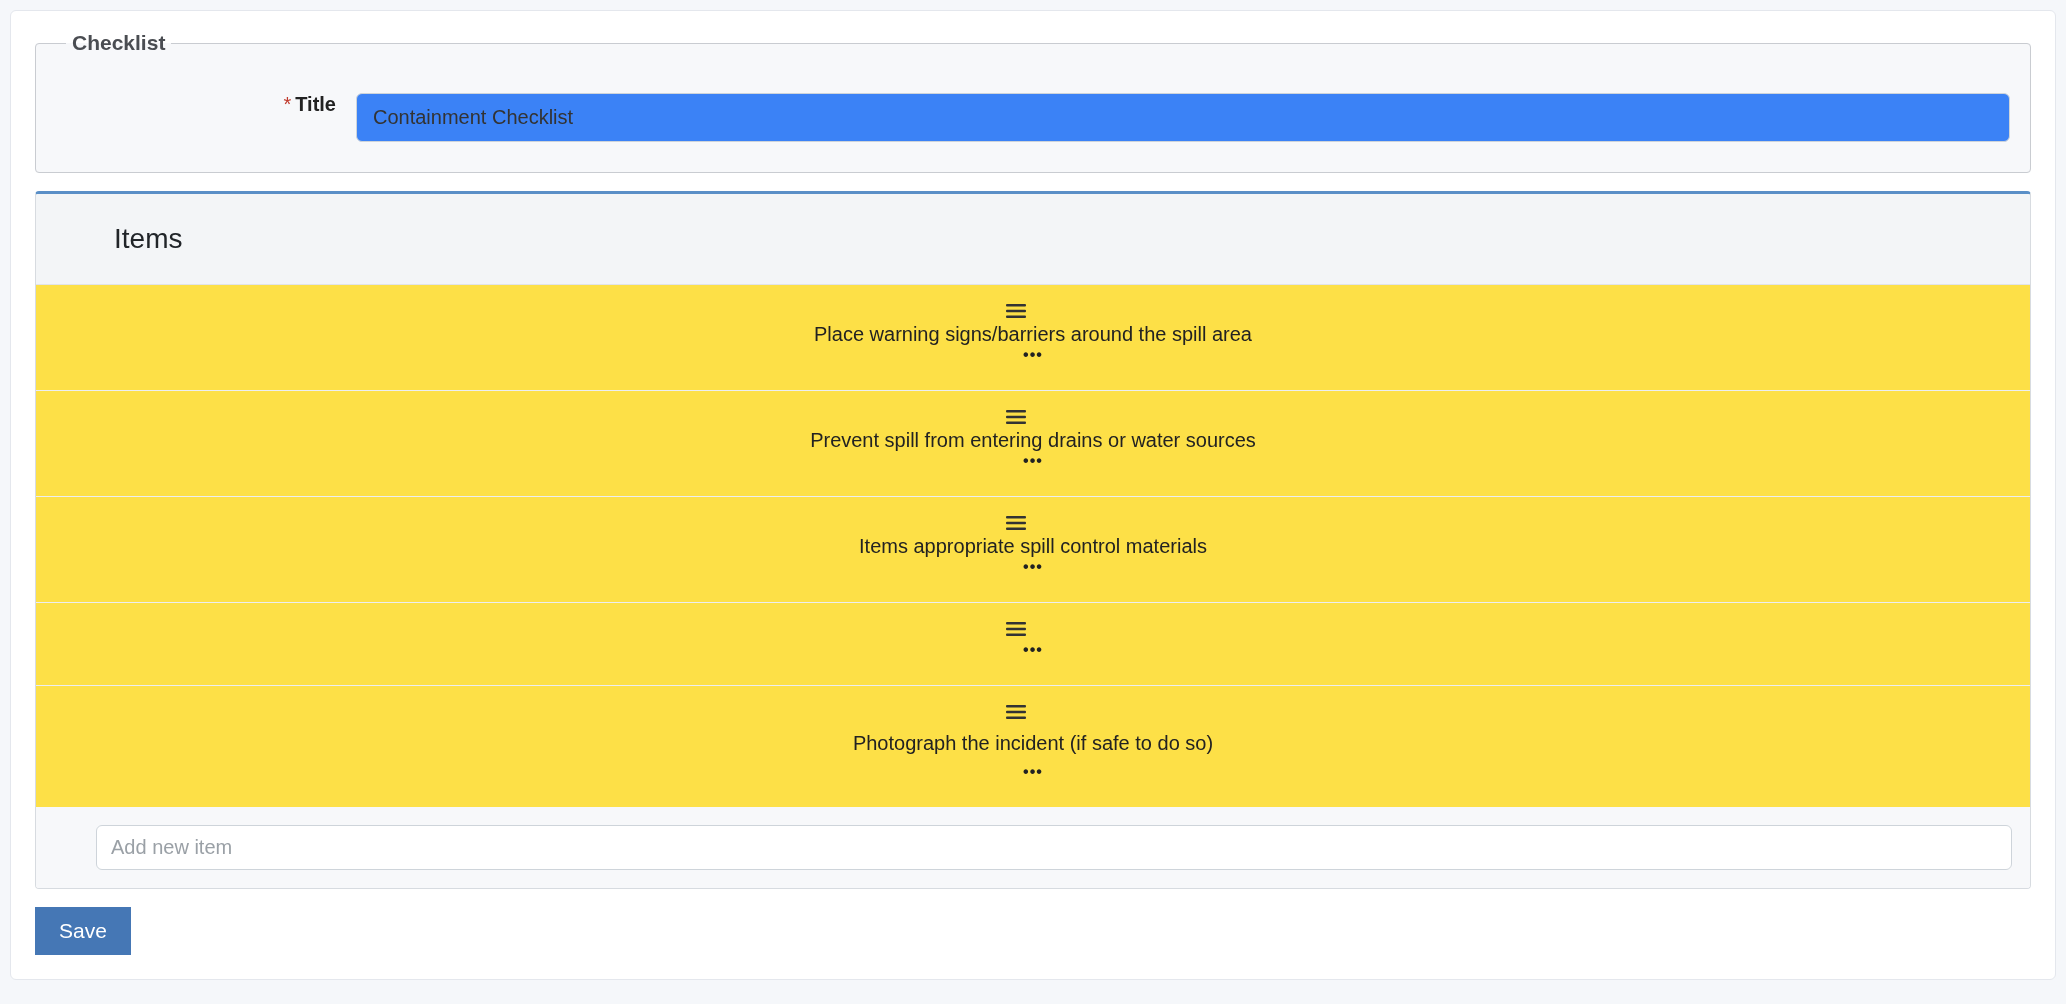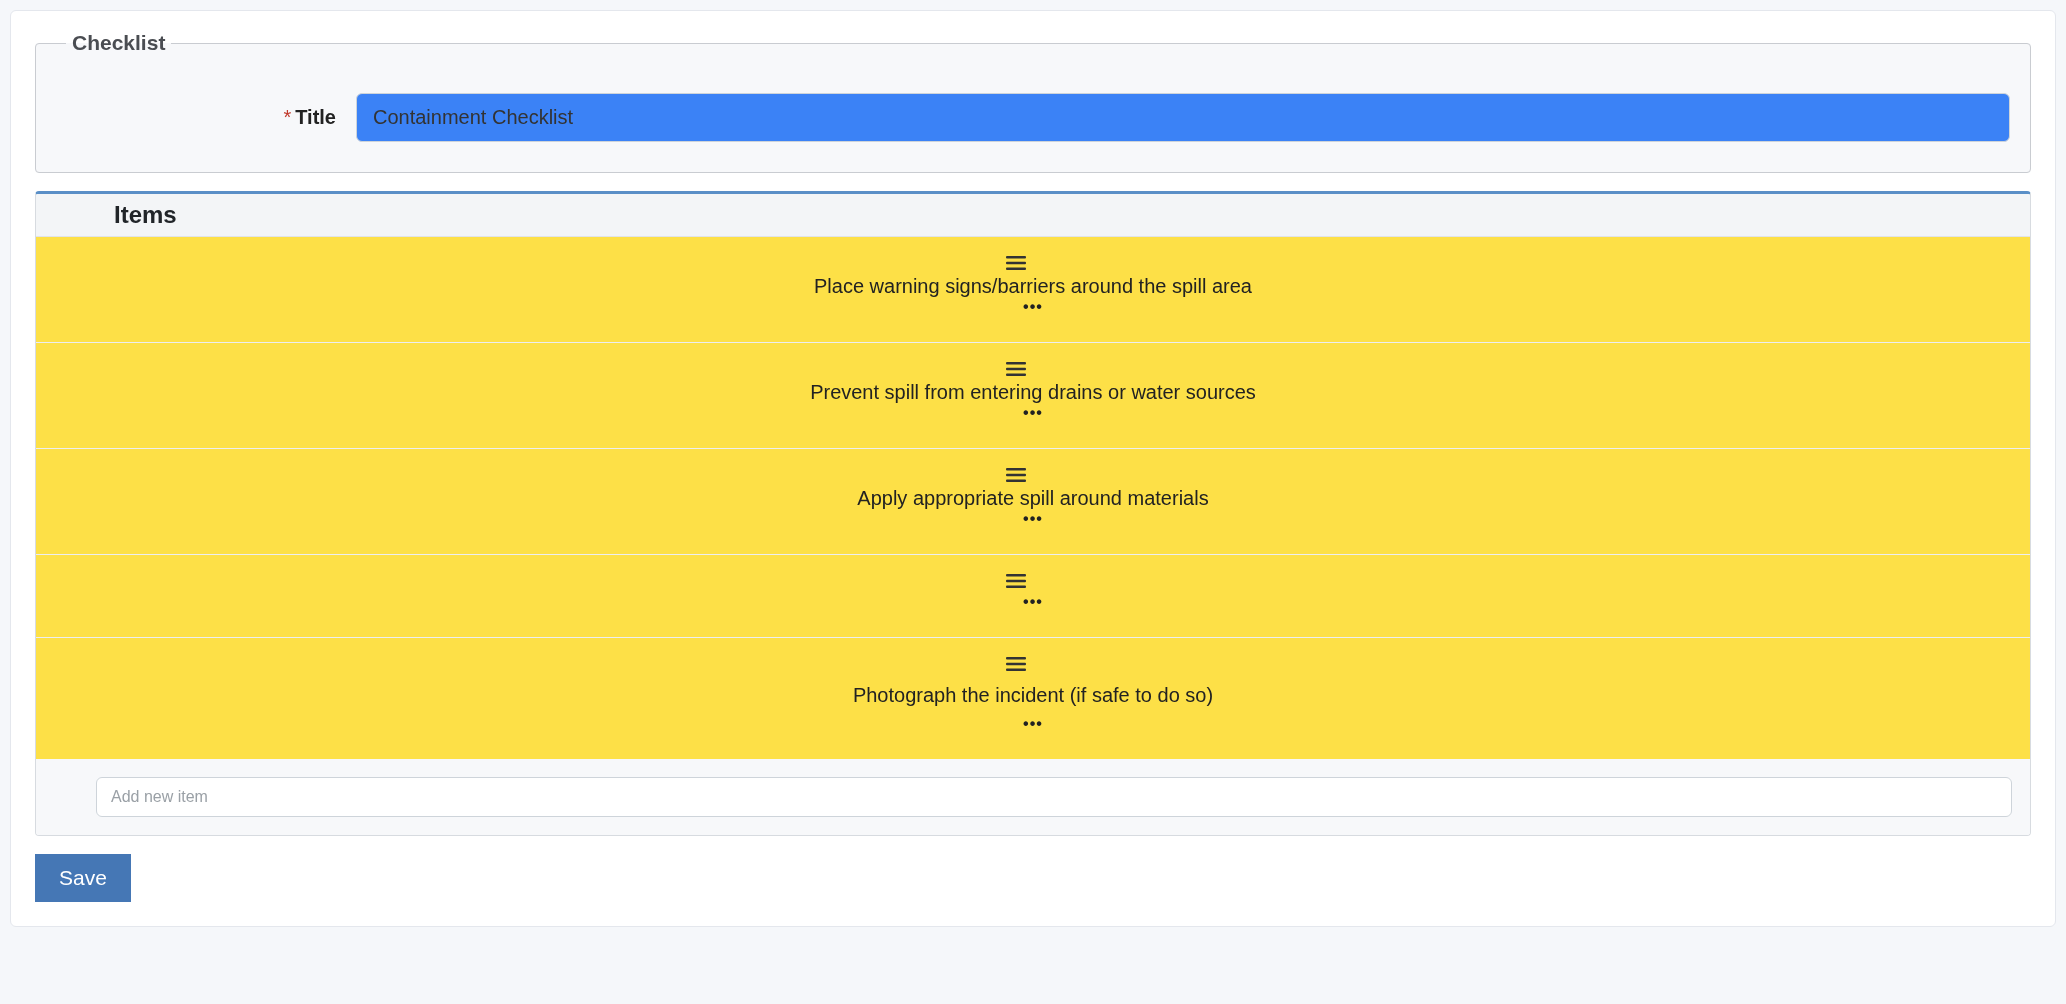--- a/index.html
+++ b/index.html
@@ -34,21 +34,20 @@
   }
   fieldset.checklist-fieldset legend {
     font-size: 21px;
     font-weight: 700;
     color: #4a4d52;
     padding: 0 6px;
     margin-left: 10px;
   }
   .form-row {
     display: flex;
-    align-items: center;
   }
   .form-label-cell {
     width: 300px;
     text-align: right;
     padding-right: 20px;
     font-size: 20px;
     font-weight: 700;
     color: #222;
   }
   .required-star {
@@ -71,23 +70,23 @@
 
   .items-panel {
     border: 1px solid #d7dbe0;
     border-top: 3px solid #5a8fc7;
     border-radius: 4px;
     overflow: hidden;
     margin-bottom: 18px;
   }
   .items-header {
     background: #f3f5f7;
-    padding: 7px 14px;
-    font-size: 24px;
-    font-weight: 700;
+    padding: 29px 14px;
+    font-size: 28px;
+    font-weight: 400;
     border-bottom: 1px solid #e1e4e8;
     padding-left: 78px;
   }
   .item-row {
     display: flex;
     align-items: center;
     padding: 14px 18px;
     border-bottom: 1px solid #eceef1;
     background: #fde047;
     font-size: 20px;
@@ -117,21 +116,21 @@
     font-weight: 900;
     letter-spacing: 1px;
     font-size: 16px;
   }
   .add-row {
     background: #f7f8fa;
     padding: 18px 18px 18px 60px;
   }
   .add-row input {
     width: 100%;
-    font-size: 16px;
+    font-size: 20px;
     padding: 10px 14px;
     border: 1px solid #ced4da;
     border-radius: 6px;
     background: #fff;
     color: #333;
   }
   .add-row input::placeholder { color: #9aa0a6; }
 
   .save-btn {
     background: #4577b5;
@@ -188,21 +187,21 @@
             <div class="item-actions">•••</div>
           </div>
           <div class="item-row">
             <div class="drag-handle">
               <svg viewBox="0 0 20 16" xmlns="http://www.w3.org/2000/svg">
                 <rect y="1" width="20" height="2.6" rx="1" fill="currentColor"></rect>
                 <rect y="6.7" width="20" height="2.6" rx="1" fill="currentColor"></rect>
                 <rect y="12.4" width="20" height="2.6" rx="1" fill="currentColor"></rect>
               </svg>
             </div>
-            <div class="item-text">Apply appropriate spill around materials</div>
+            <div class="item-text">Items appropriate spill control materials</div>
             <div class="item-actions">•••</div>
           </div>
           <div class="item-row">
             <div class="drag-handle">
               <svg viewBox="0 0 20 16" xmlns="http://www.w3.org/2000/svg">
                 <rect y="1" width="20" height="2.6" rx="1" fill="currentColor"></rect>
                 <rect y="6.7" width="20" height="2.6" rx="1" fill="currentColor"></rect>
                 <rect y="12.4" width="20" height="2.6" rx="1" fill="currentColor"></rect>
               </svg>
             </div>

